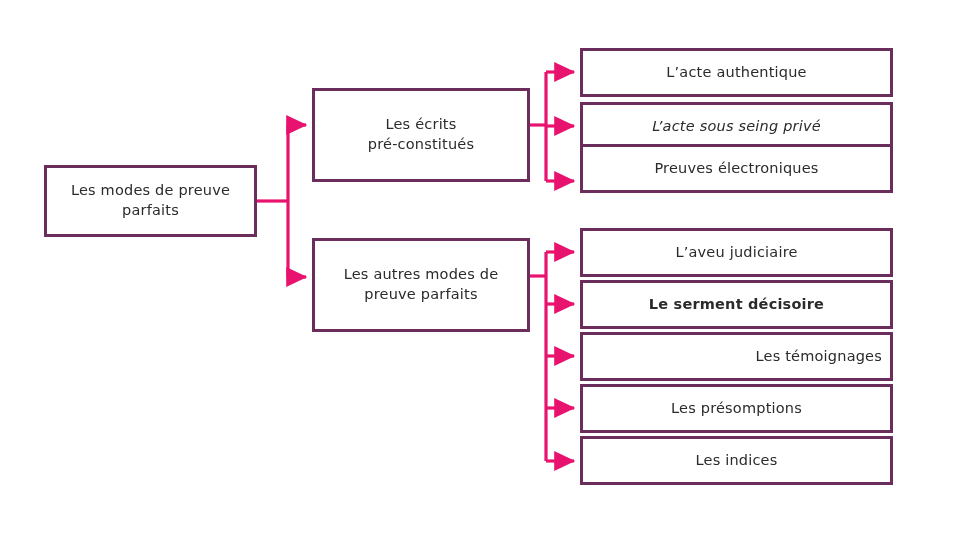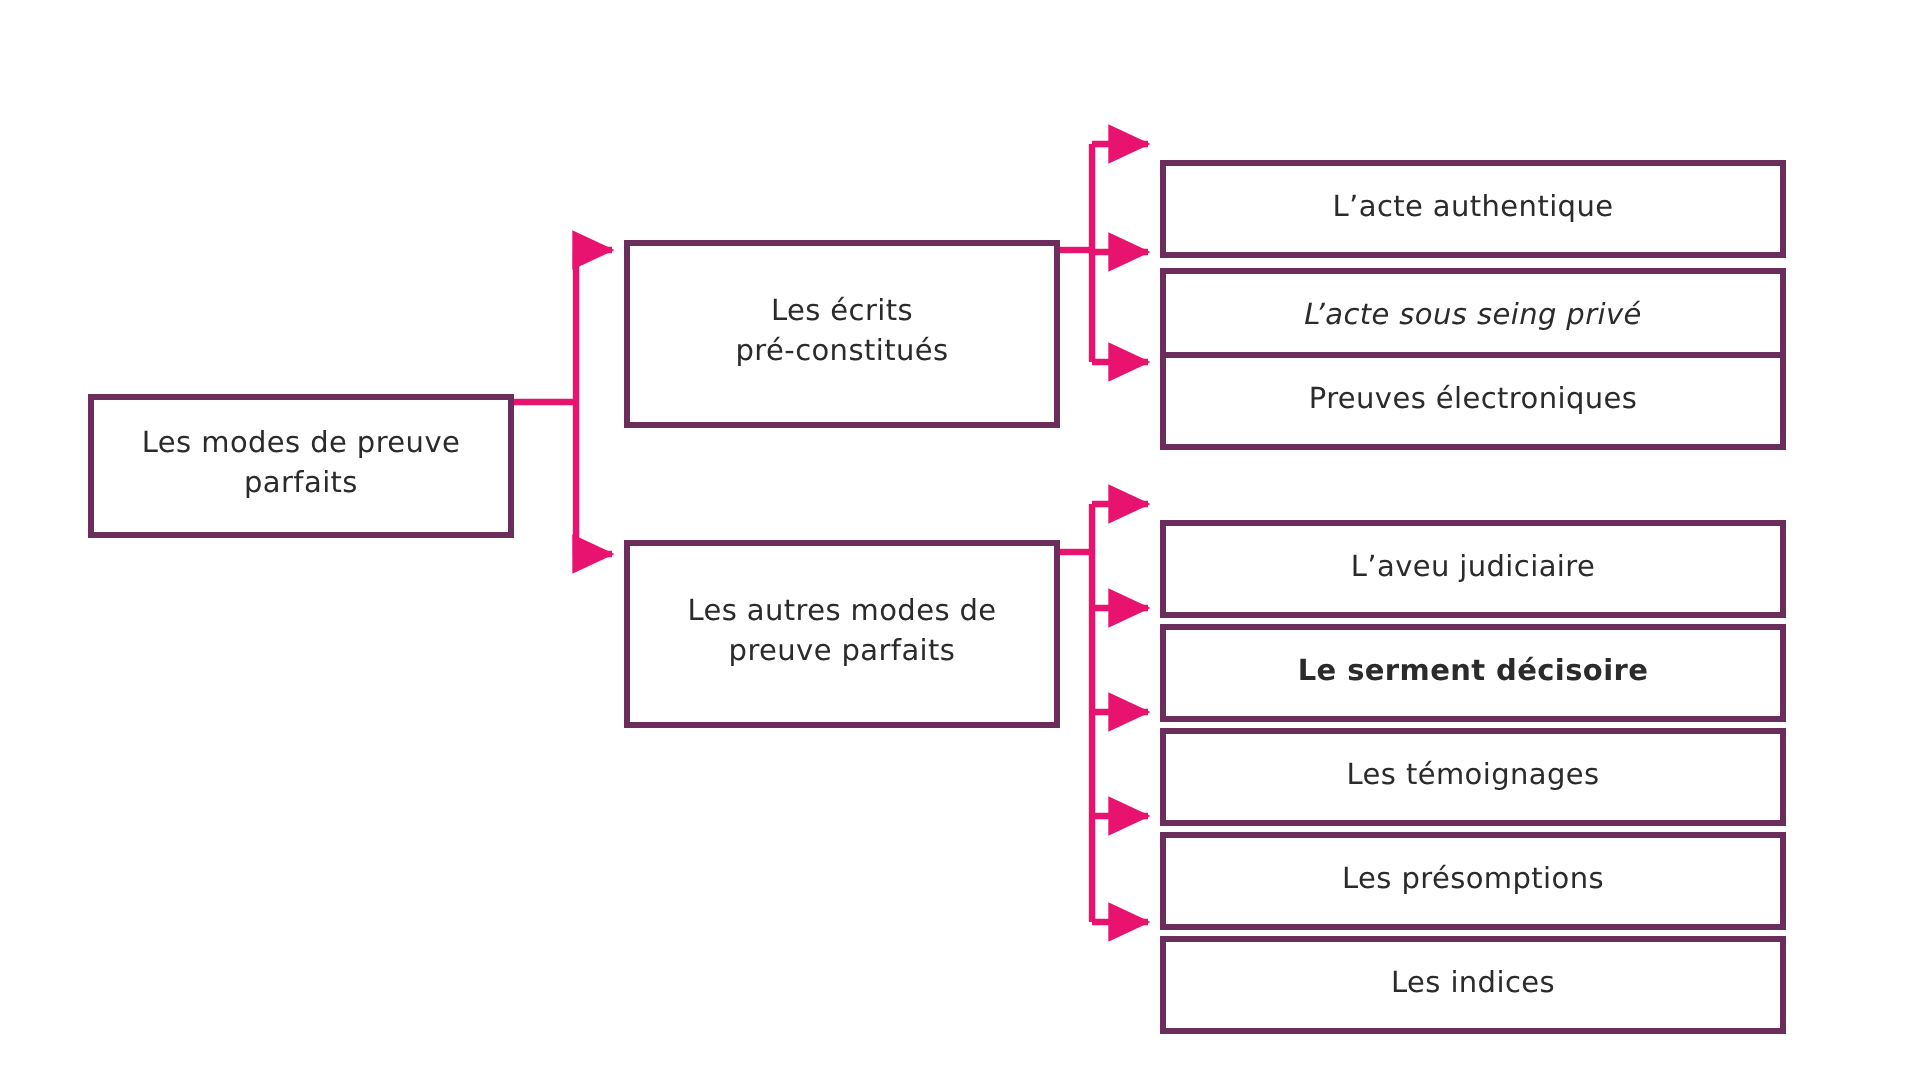--- a/index.html
+++ b/index.html
@@ -29,21 +29,20 @@
     background: #ffffff;
     border: 3px solid #6B2D5C;
     display: flex;
     align-items: center;
     justify-content: center;
     text-align: center;
     color: #2b2b2b;
     line-height: 1.35;
     letter-spacing: 0.2px;
     z-index: 2;
-    margin-top: 32px;
   }
   .node-label {
     display: block;
     padding: 0 8px;
     white-space: pre-line;
   }
   .root-node {
     left: 44px;
     top: 165px;
     width: 213px;
@@ -66,21 +65,21 @@
     font-size: 14.5px;
   }
   .leaf-node.strong { font-weight: bold; }
 
   .u0 { top: 48px; }
   .u1 { top: 102px; font-style: italic; }
   .u2 { top: 144px; }
 
   .l0 { top: 228px; }
   .l1 { top: 280px; }
-  .l2 { top: 332px; }
+  .l2 { top: 332px; justify-content: flex-end; }
   .l3 { top: 384px; }
   .l4 { top: 436px; }
 </style>
 </head>
 <body>
 
 <div id="canvas">
 
   <svg id="connectors" viewBox="0 0 960 540" width="960" height="540" aria-hidden="true">
     <defs>

